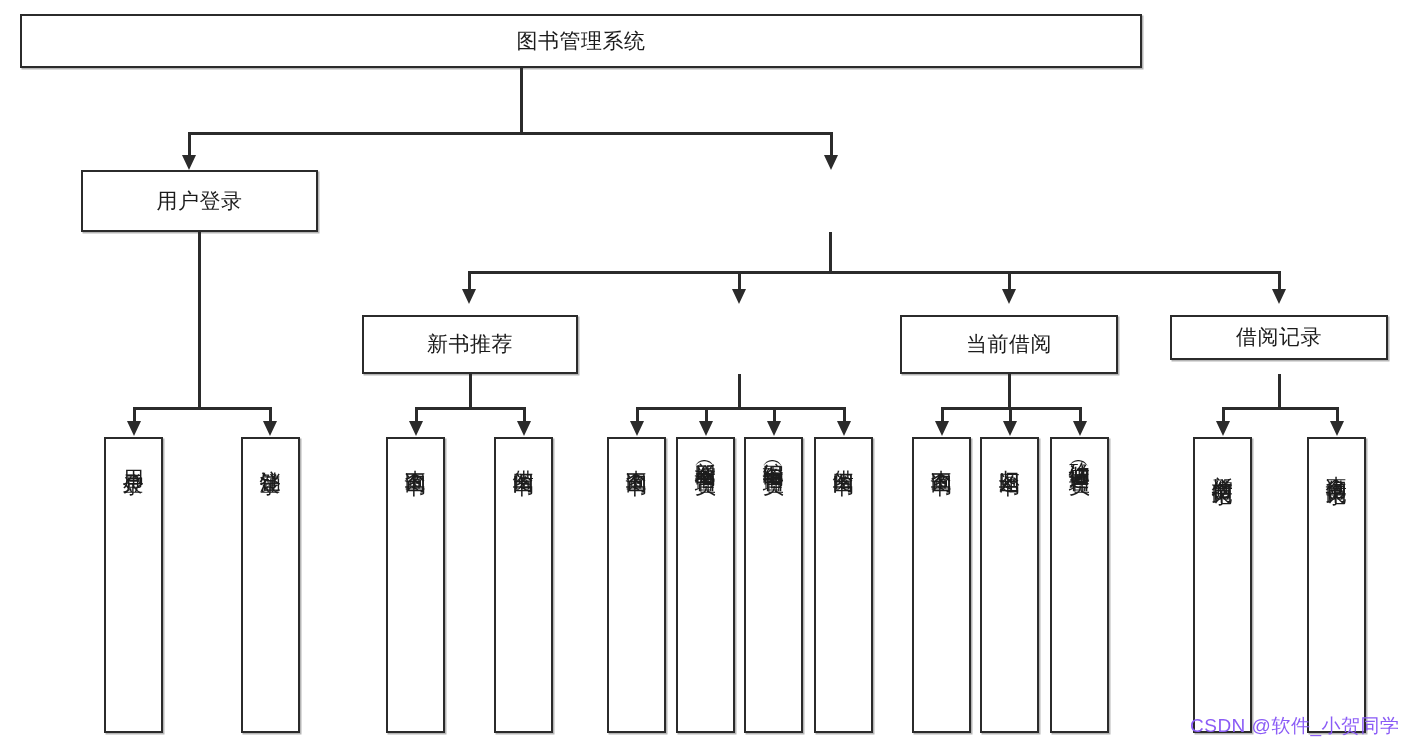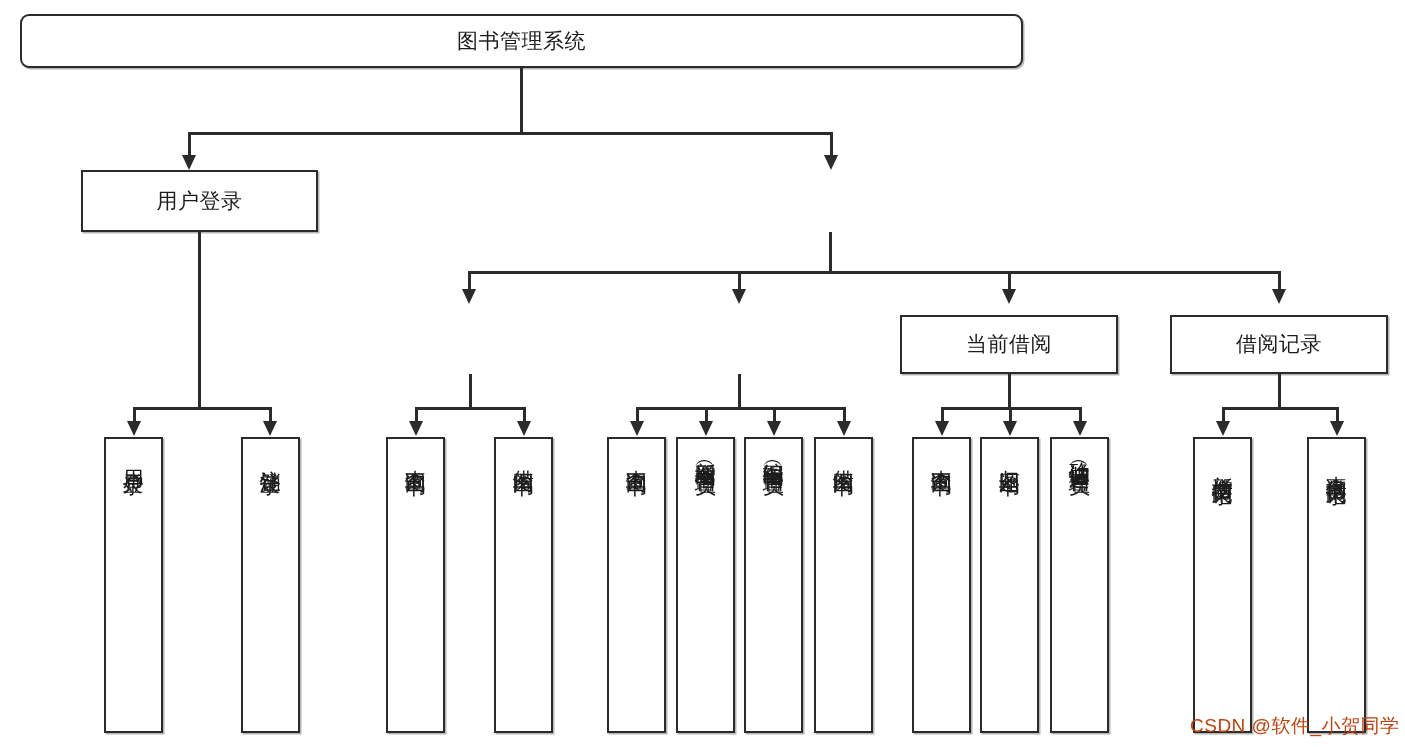--- a/index.html
+++ b/index.html
@@ -72,31 +72,31 @@
     height: 0;
     border-left: 7px solid transparent;
     border-right: 7px solid transparent;
     border-top: 15px solid #2b2b2b;
   }
 
   
   #watermark {
     position: absolute;
     font-size: 19px;
-    color: #c2410c;
+    color: #8b5cf6;
     white-space: nowrap;
     letter-spacing: 0.5px;
   }
 </style>
 </head>
 <body>
 
 <div id="canvas">
 
-  <div class="node h" style="left:20px; top:14px; width:1003px; height:54px;border-radius:9px;">
+  <div class="node h" style="left:20px; top:14px; width:1122px; height:54px;">
     <span class="label">图书管理系统</span>
   </div>
 
   <div class="edge vert" style="left:520px; top:68px; width:2.5px; height:66px;"></div>
 
   <div class="edge horz" style="left:188px; top:132px; width:645px; height:2.5px;"></div>
 
   <div class="edge vert" style="left:188px; top:132px; height:26px;"></div>
   <div class="arrow" style="left:182px; top:155px;"></div>
 
@@ -119,24 +119,27 @@
   <div class="edge horz" style="left:468px; top:271px; width:812px; height:2.5px;"></div>
   <div class="edge vert" style="left:468px; top:271px; height:20px;"></div>
   <div class="arrow" style="left:462px; top:289px;"></div>
   <div class="edge vert" style="left:738px; top:271px; height:20px;"></div>
   <div class="arrow" style="left:732px; top:289px;"></div>
   <div class="edge vert" style="left:1008px; top:271px; height:20px;"></div>
   <div class="arrow" style="left:1002px; top:289px;"></div>
   <div class="edge vert" style="left:1278px; top:271px; height:20px;"></div>
   <div class="arrow" style="left:1272px; top:289px;"></div>
 
+  <div class="node h" style="left:362px; top:315px; width:216px; height:59px;">
+    <span class="label">新书推荐</span>
+  </div>
   <div class="node h" style="left:900px; top:315px; width:218px; height:59px;text-align:center;">
     <span class="label">当前借阅</span>
   </div>
-  <div class="node h" style="left:1170px; top:315px; width:218px; height:59px;">
+  <div class="node h" style="left:1170px; top:315px; width:218px; height:45px;">
     <span class="label">借阅记录</span>
   </div>
 
   <div class="edge vert" style="left:469px; top:374px; height:35px;"></div>
   <div class="edge horz" style="left:415px; top:407px; width:110px; height:2.5px;"></div>
   <div class="edge vert" style="left:415px; top:407px; height:16px;"></div>
   <div class="arrow" style="left:409px; top:421px;"></div>
   <div class="edge vert" style="left:523px; top:407px; height:16px;"></div>
   <div class="arrow" style="left:517px; top:421px;"></div>
 

